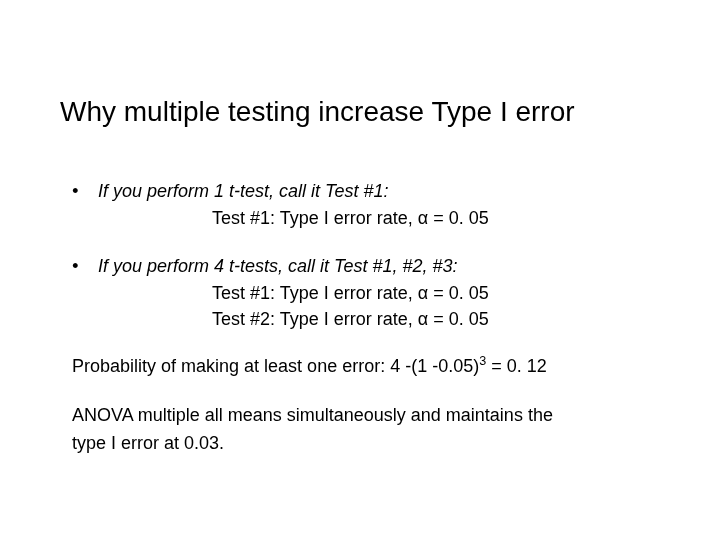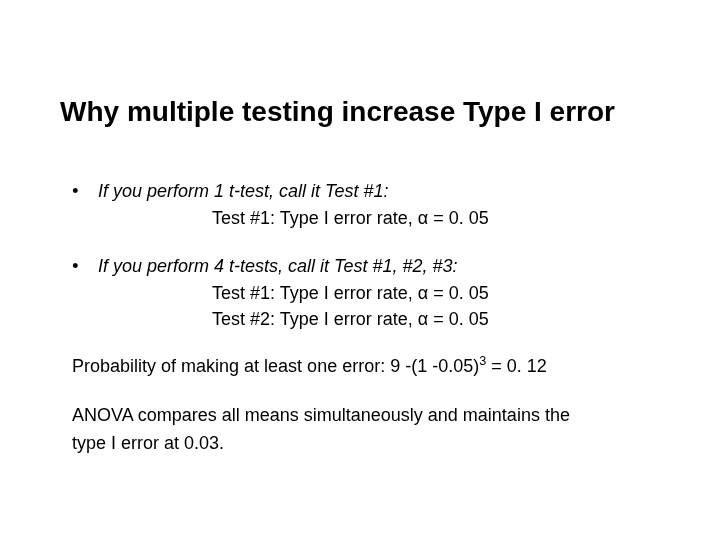--- a/index.html
+++ b/index.html
@@ -13,21 +13,21 @@
   }
   .slide {
     box-sizing: border-box;
     width: 720px;
     height: 540px;
     padding: 0;
     position: relative;
   }
   .title {
     font-size: 28px;
-    font-weight: bold;
+    font-weight: normal;
     position: absolute;
     top: 96px;
     left: 60px;
     right: 40px;
     letter-spacing: 0px;
   }
   .body {
     position: absolute;
     top: 180px;
     left: 72px;
@@ -81,23 +81,23 @@
 
     <div class="bullet">
       <span>If you perform 4 t-tests, call it Test #1, #2, #3:</span>
     </div>
     <div class="sub">Test #1: Type I error rate, α = 0. 05</div>
     <div class="sub">Test #2: Type I error rate, α = 0. 05</div>
 
     <div class="gap"></div>
 
     <div class="para">
-      <span>Probability of making at least one error: 9 -(1 -0.05)</span><sup>3</sup><span> = 0. 12</span>
+      <span>Probability of making at least one error: 4 -(1 -0.05)</span><sup>3</sup><span> = 0. 12</span>
     </div>
 
     <div class="gap"></div>
 
-    <div class="para">ANOVA compares all means simultaneously and maintains the</div>
+    <div class="para">ANOVA multiple all means simultaneously and maintains the</div>
     <div class="para">type I error at 0.03.</div>
 
   </div>
 
 </div>
 
 </body></html>

